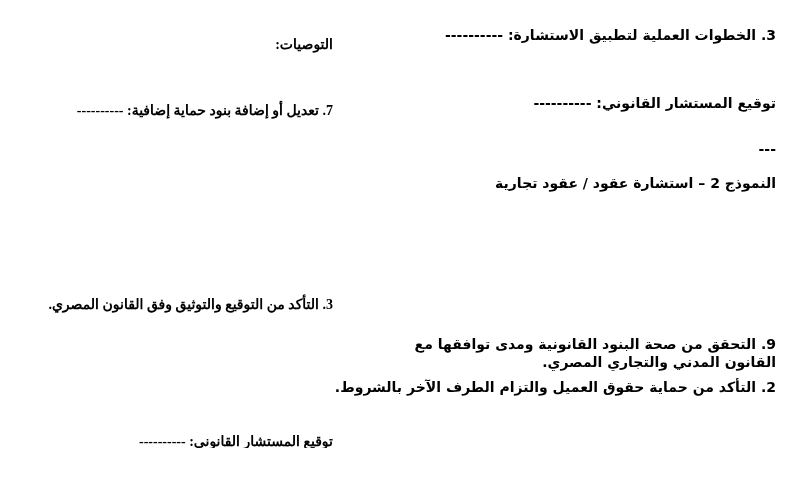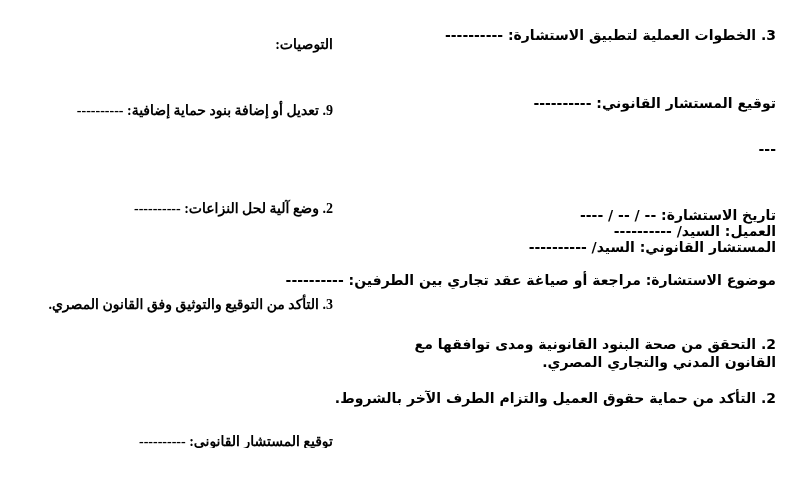--- a/index.html
+++ b/index.html
@@ -45,40 +45,34 @@
 <body>
 
 <div class="page">
 
   <div class="line col-right" style="top:27px">3. الخطوات العملية لتطبيق الاستشارة: ----------</div>
 
   <div class="line col-right" style="top:95px">توقيع المستشار القانوني: ----------</div>
 
   <div class="line col-right" style="top:141px">---</div>
 
-
-  <div class="line col-right contact-block" style="top:207px">
-    <div>تاريخ الاستشارة: -- / -- / ----</div>
-    <div>العميل: السيد/ ----------</div>
-    <div>المستشار القانوني: السيد/ ----------</div>
-  </div>
-
-  <div class="line col-right" style="top:272px">موضوع الاستشارة: مراجعة أو صياغة عقد تجاري بين الطرفين: ----------</div>
+  <div class="line col-right" style="top:175px">النموذج 2 – استشارة عقود / عقود تجارية</div>
 
 
-  <div class="line col-right wrap" style="top:336px">2. التحقق من صحة البنود القانونية ومدى توافقها مع القانون المدني والتجاري المصري.</div>
 
-  <div class="line col-right" style="top:390px">2. التأكد من حماية حقوق العميل والتزام الطرف الآخر بالشروط.</div>
+
+  <div class="line col-right wrap" style="top:336px">9. التحقق من صحة البنود القانونية ومدى توافقها مع القانون المدني والتجاري المصري.</div>
+
+  <div class="line col-right" style="top:379px">2. التأكد من حماية حقوق العميل والتزام الطرف الآخر بالشروط.</div>
 
 
   <div class="line col-left" style="top:37px">التوصيات:</div>
 
-  <div class="line col-left" style="top:103px">9. تعديل أو إضافة بنود حماية إضافية: ----------</div>
+  <div class="line col-left" style="top:103px">7. تعديل أو إضافة بنود حماية إضافية: ----------</div>
 
-  <div class="line col-left" style="top:201px">2. وضع آلية لحل النزاعات: ----------</div>
 
   <div class="line col-left" style="top:297px">3. التأكد من التوقيع والتوثيق وفق القانون المصري.</div>
 
   <div class="line col-left" style="top:434px">توقيع المستشار القانوني: ----------</div>
 
   <div class="watermark">خمسات</div>
 
 </div>
 
 </body></html>

